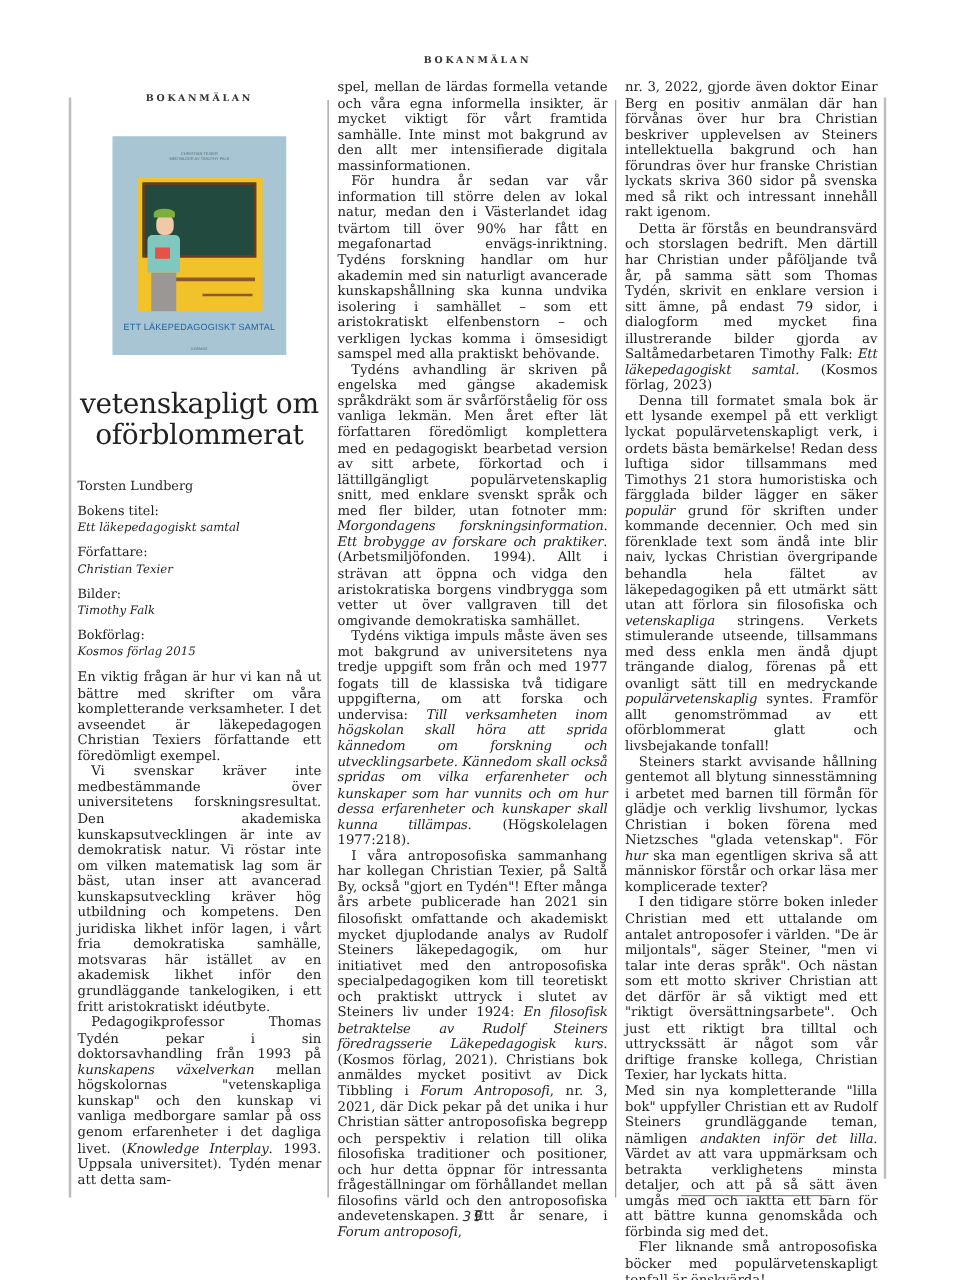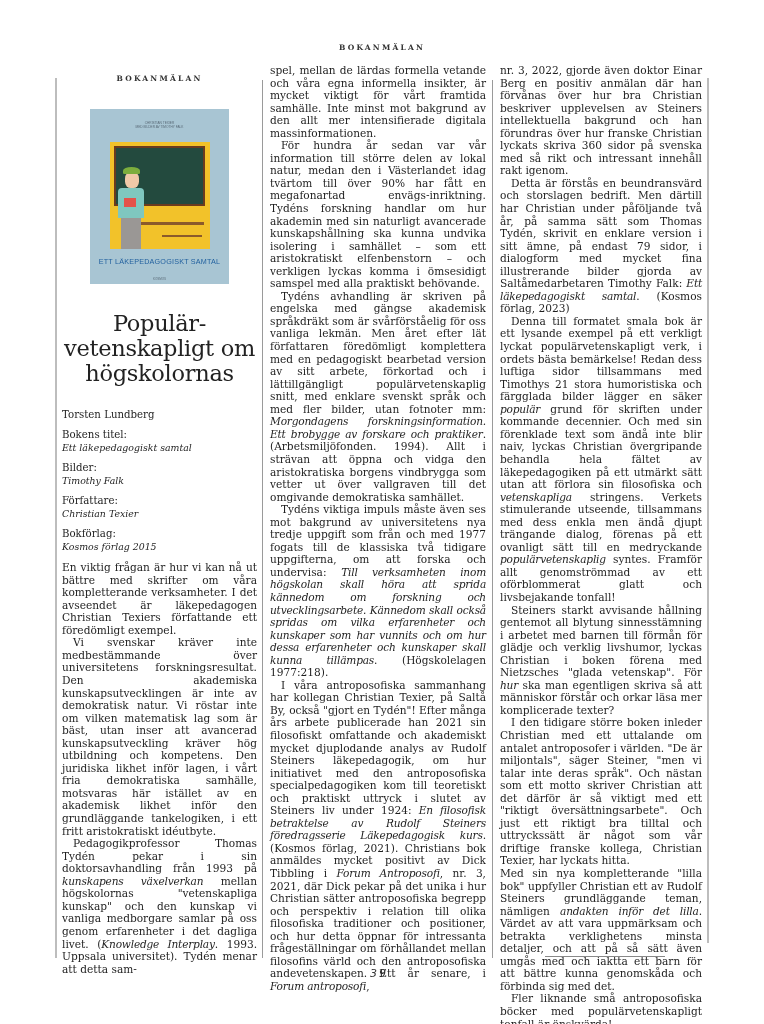--- a/index.html
+++ b/index.html
@@ -72,39 +72,38 @@
       <div class="man-body"></div>
       <div class="man-head"></div>
       <div class="man-hat"></div>
       <div class="book-red"></div>
     </div>
     <div class="cv-title">ETT LÄKEPEDAGOGISKT SAMTAL</div>
     <div class="cv-pub">KOSMOS</div>
   </div>
 
   <h1 class="headline">
-    <div>Populär-</div>
     <div>vetenskapligt om</div>
-    <div>högskolornas</div>
+    <div>oförblommerat</div>
   </h1>
 
   <div class="byline">Torsten Lundberg</div>
 
   <div class="meta">
     <div class="meta-block">
       <div>Bokens titel:</div>
       <div class="val">Ett läkepedagogiskt samtal</div>
     </div>
     <div class="meta-block">
+      <div>Författare:</div>
+      <div class="val">Christian Texier</div>
+    </div>
+    <div class="meta-block">
       <div>Bilder:</div>
       <div class="val">Timothy Falk</div>
-    </div>
-    <div class="meta-block">
-      <div>Författare:</div>
-      <div class="val">Christian Texier</div>
     </div>
     <div class="meta-block">
       <div>Bokförlag:</div>
       <div class="val">Kosmos förlag 2015</div>
     </div>
   </div>
 
   <div class="body1">
     <p class="first">En viktig frågan är hur vi kan nå ut bättre med skrifter om våra kompletterande verksamheter. I det avseendet är läkepedagogen Christian Texiers författande ett föredömligt exempel.</p>
     <p>Vi svenskar kräver inte medbestämmande över universitetens forskningsresultat. Den akademiska kunskapsutvecklingen är inte av demokratisk natur. Vi röstar inte om vilken matematisk lag som är bäst, utan inser att avancerad kunskapsutveckling kräver hög utbildning och kompetens. Den juridiska likhet inför lagen, i vårt fria demokratiska samhälle, motsvaras här istället av en akademisk likhet inför den grundläggande tankelogiken, i ett fritt aristokratiskt idéutbyte.</p>

